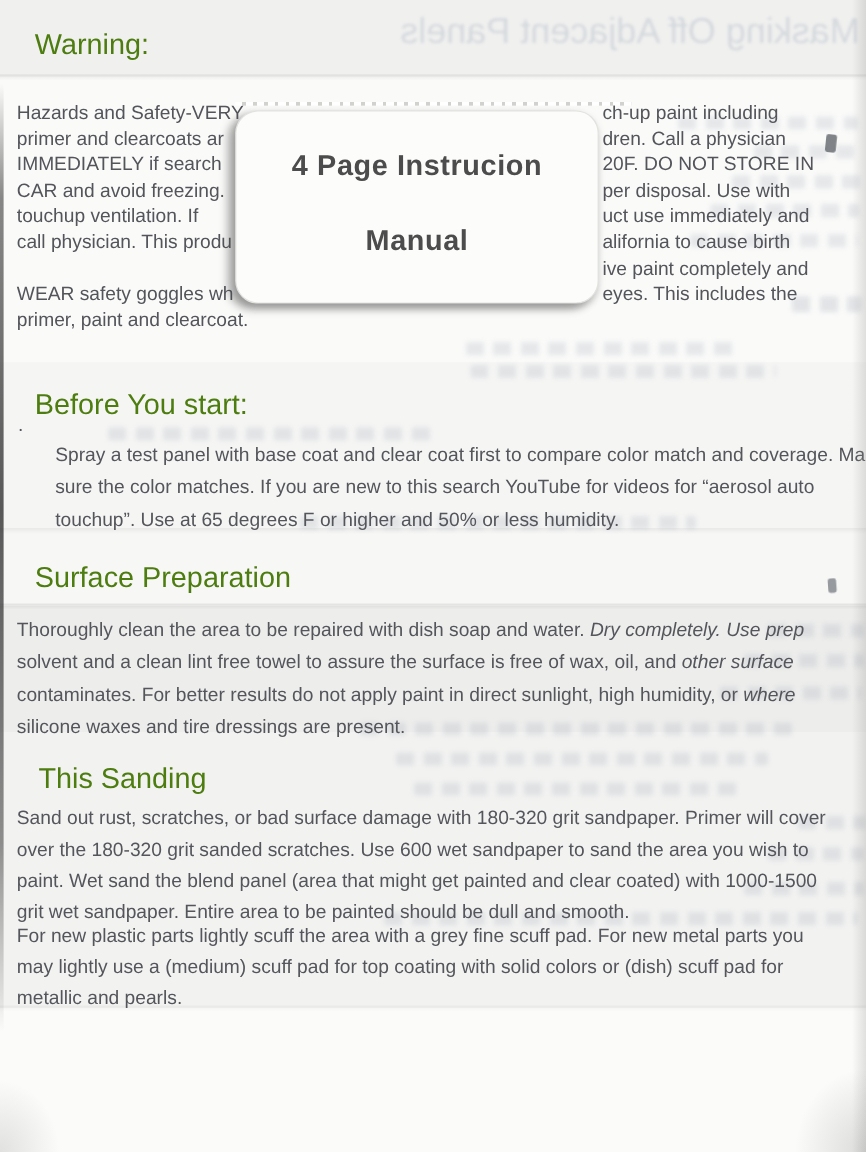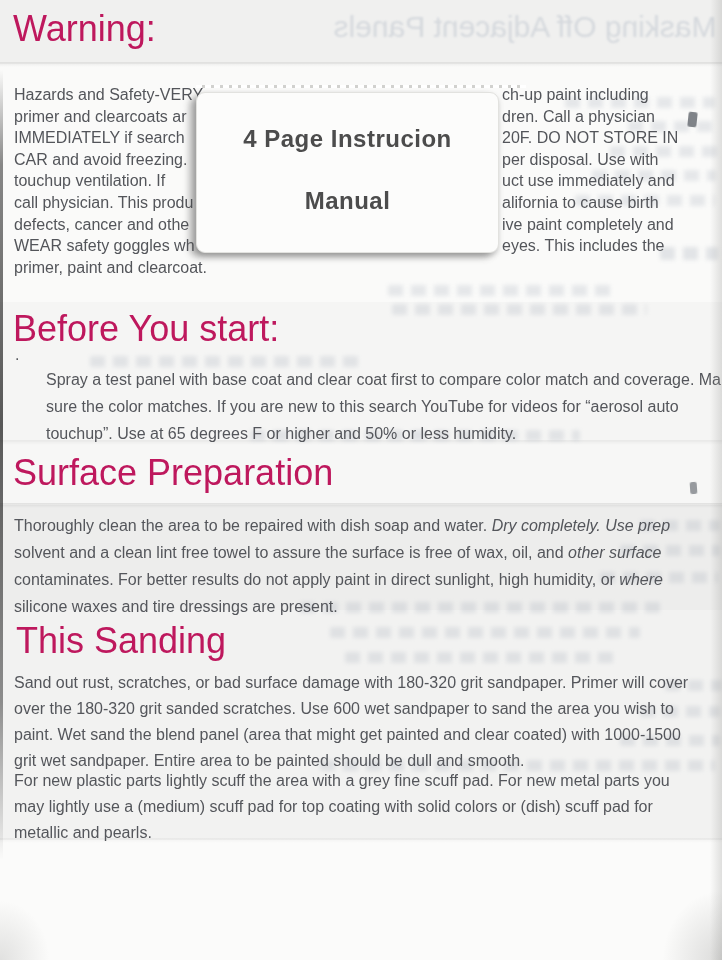--- a/index.html
+++ b/index.html
@@ -22,38 +22,38 @@
   .seam-2{top:440px;background:linear-gradient(180deg,rgba(0,0,0,.05),rgba(0,0,0,0));}
   .seam-3{top:503px;background:linear-gradient(180deg,rgba(0,0,0,.09),rgba(0,0,0,0));}
   .seam-4{top:838px;background:linear-gradient(180deg,rgba(0,0,0,.04),rgba(0,0,0,0));}
   .edge-left{position:absolute;left:0;top:70px;width:3px;height:790px;
     background:linear-gradient(180deg,rgba(40,40,40,0),rgba(40,40,40,.55) 12%,rgba(35,35,35,.75) 45%,rgba(40,40,40,.5) 80%,rgba(40,40,40,0));}
   .edge-right{position:absolute;right:0;top:0;width:12px;height:960px;
     background:linear-gradient(270deg,rgba(150,150,148,.28),rgba(150,150,148,0));}
   .smudge{position:absolute;background:#585d64;border-radius:2px;filter:blur(.6px);}
   .smudge-a{left:688px;top:112px;width:9px;height:15px;transform:rotate(6deg);opacity:.75;}
   .smudge-b{left:690px;top:482px;width:7px;height:12px;transform:rotate(-4deg);opacity:.6;}
-  h1{position:absolute;margin:0;font-weight:400;font-size:36px;color:#be185d;letter-spacing:0;}
+  h1{position:absolute;margin:16px;font-weight:400;font-size:24px;color:#4d7c0f;letter-spacing:0;}
   .h-warning{left:13px;top:8px;}
   .h-before{left:13px;top:308px;}
   .h-surface{left:13px;top:452px;}
   .h-sanding{left:16px;top:620px;}
   .warn-lines{position:absolute;left:14px;top:86px;width:706px;font-size:16px;color:#53555a;}
   .wl{position:relative;height:21.6px;white-space:nowrap;}
   .wr{position:absolute;left:488px;top:0;white-space:nowrap;}
   .para{position:absolute;margin:0;font-size:16px;color:#54565b;}
   .p-before{left:14px;top:366px;width:692px;line-height:27px;margin-left:32px;}
   .p-surface{left:14px;top:512px;width:692px;line-height:27px;}
   .p-sand1{left:14px;top:670px;width:692px;line-height:26px;}
   .p-sand2{left:14px;top:768px;width:680px;line-height:26px;}
   .stray{position:absolute;left:15px;top:346px;font-size:16px;color:#54565b;}
   .it{font-style:italic;}
   .sticker{
     position:absolute;left:196px;top:92px;width:303px;height:161px;
-    background:#fcfcfb;border:1px solid #e2e2df;border-radius:9px;
+    background:#fcfcfb;border:1px solid #e2e2df;border-radius:19px;
     box-shadow:-6px 4px 7px rgba(70,70,70,.45), 0 3px 5px rgba(110,110,110,.25);
     display:flex;flex-direction:column;align-items:center;
     padding-top:32px;box-sizing:border-box;
     font-weight:bold;font-size:24px;color:#4c4c4c;letter-spacing:.5px;
   }
   .sticker .l2{margin-top:34px;}
   .perforation{position:absolute;left:196px;top:85px;width:330px;height:3px;
     background:repeating-linear-gradient(90deg,rgba(255,255,255,.95) 0 6px,rgba(175,175,172,.55) 6px 9px);
     filter:blur(.4px);}
   .ghost-heading{
@@ -129,21 +129,21 @@
   <div class="gl g20"></div>
 
   <h1 class="h-warning">Warning:</h1>
   <div class="warn-lines">
     <div class="wl"><span>Hazards and Safety-VERY</span><span class="wr">ch-up paint including</span></div>
     <div class="wl"><span>primer and clearcoats ar</span><span class="wr">dren. Call a physician</span></div>
     <div class="wl"><span>IMMEDIATELY if search</span><span class="wr">20F. DO NOT STORE IN</span></div>
     <div class="wl"><span>CAR and avoid freezing.</span><span class="wr">per disposal. Use with</span></div>
     <div class="wl"><span>touchup ventilation. If</span><span class="wr">uct use immediately and</span></div>
     <div class="wl"><span>call physician. This produ</span><span class="wr">alifornia to cause birth</span></div>
-    <div class="wl"><span>defects, cancer and othe</span><span class="wr">ive paint completely and</span></div>
+    <div class="wl"><span class="wr">ive paint completely and</span></div>
     <div class="wl"><span>WEAR safety goggles wh</span><span class="wr">eyes. This includes the</span></div>
     <div class="wl"><span>primer, paint and clearcoat.</span><span class="wr"></span></div>
   </div>
 
   <div class="perforation"></div>
   <div class="sticker">
     <div>4 Page Instrucion</div>
     <div class="l2">Manual</div>
   </div>
 

